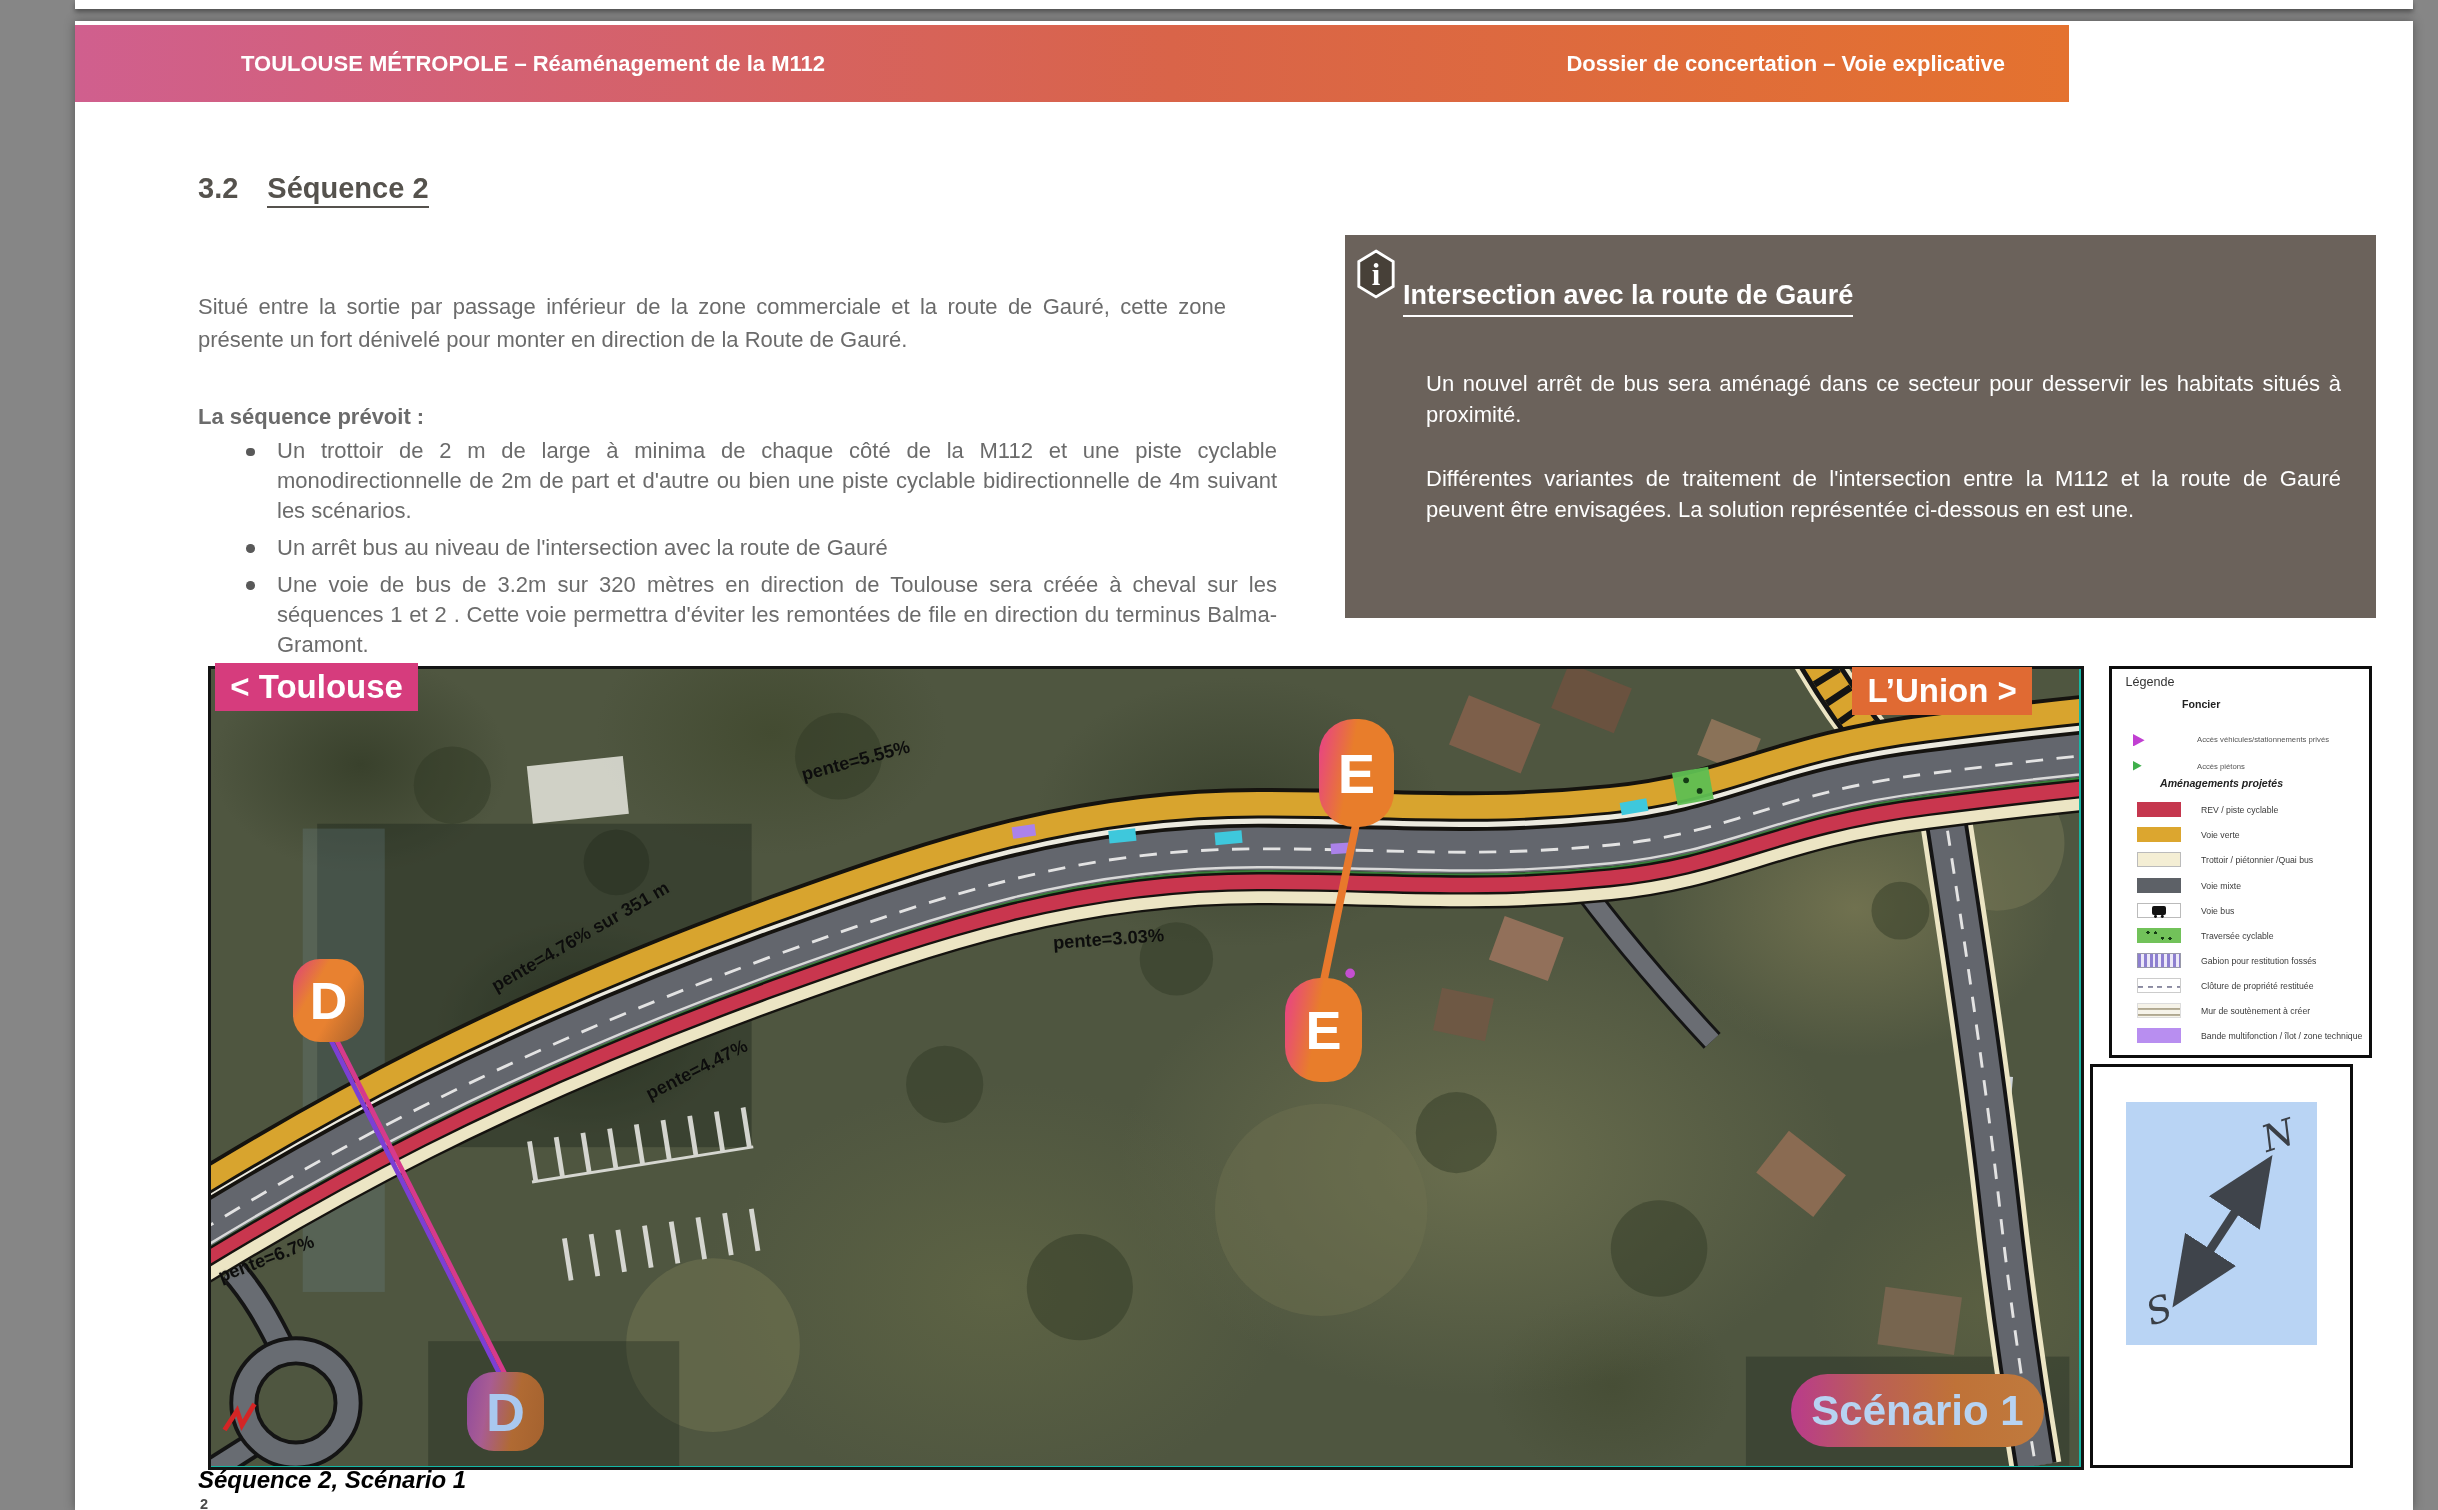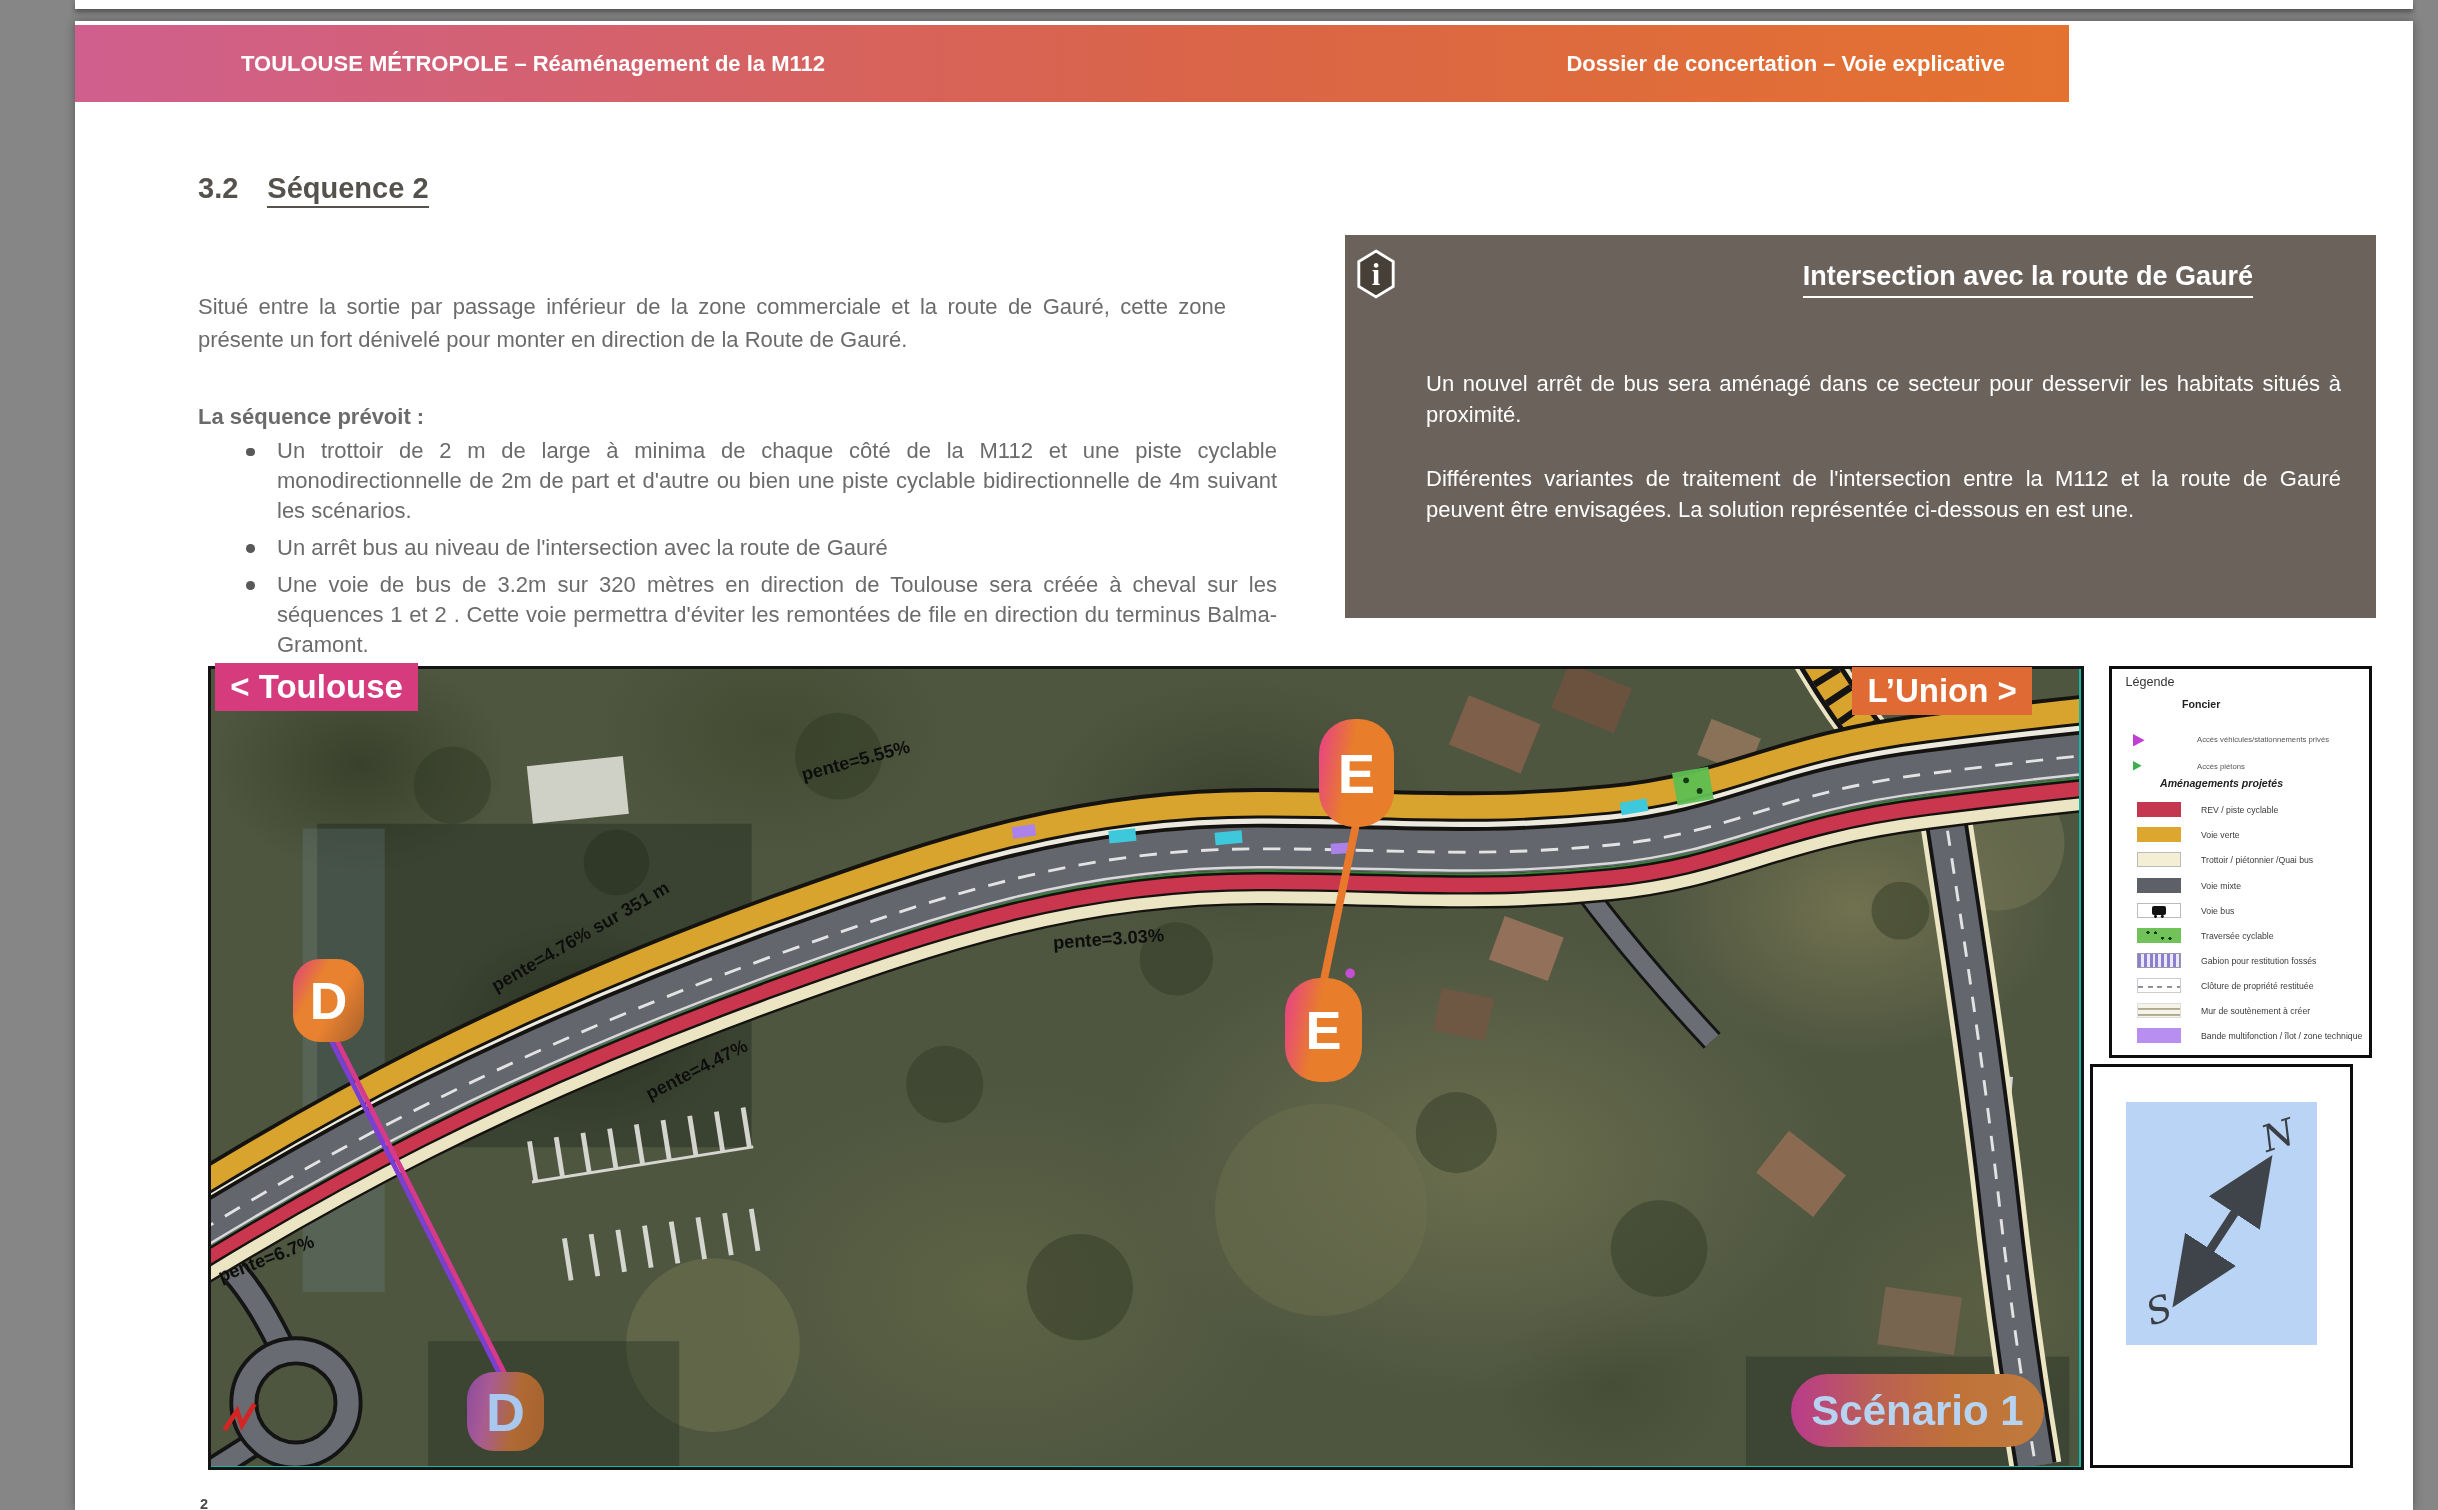--- a/index.html
+++ b/index.html
@@ -26,21 +26,21 @@
   .p-list-intro{position:absolute;left:198px;top:404px;font-size:22px;font-weight:bold;color:#6b6b6b;}
   ul.bullets{position:absolute;left:198px;top:436px;width:1033px;margin:0;padding:0 0 0 46px;
              list-style:none;}
   ul.bullets li{position:relative;font-size:22px;line-height:30px;color:#6b6b6b;text-align:justify;
                 margin-bottom:6.8px;padding-left:33px;}
   ul.bullets li::before{content:"";position:absolute;left:1.9px;top:11.6px;width:8.7px;height:8.7px;
                 border-radius:50%;background:#595959;}
   
   .info-box{position:absolute;left:1345px;top:235px;width:1031px;height:383px;background:#6b625b;}
   .info-icon{position:absolute;left:9.7px;top:13.5px;}
-  .info-title-wrap{position:absolute;left:58px;top:26px;width:850px;text-align:right;}
+  .info-title-wrap{position:absolute;left:58px;top:45px;width:850px;text-align:left;}
   .info-title{display:inline-block;color:#fff;font-size:27px;font-weight:bold;
               border-bottom:2.9px solid #fff;padding-bottom:3.9px;}
   .info-p{position:absolute;left:81px;width:915px;color:#fff;font-size:22px;line-height:31px;
           text-align:justify;}
   .info-p.p1{top:133px;}
   .info-p.p2{top:228px;}
   
   .map{position:absolute;left:208px;top:666px;width:1876px;height:804px;box-sizing:border-box;
        border:3.9px solid #141414;background:#14b8a6;}
   .terrain{position:absolute;left:0;top:0;width:1868px;height:797px;
@@ -108,21 +108,21 @@
      background-size:100% 1.9px;background-position:0 3.9px,0 9.7px;background-repeat:no-repeat;}
   .bus-glyph{width:13.5px;height:8.7px;background:#111;border-radius:1.9px;position:relative;}
   .bus-glyph::after{content:"";position:absolute;left:1.9px;bottom:-2.9px;width:2.9px;height:2.9px;
      border-radius:50%;background:#111;box-shadow:6.8px 0 0 #111;}
   
   .compass{position:absolute;left:2090px;top:1064px;width:263px;height:404px;box-sizing:border-box;
            background:#fff;border:3.9px solid #0d0d0d;}
   .compass-blue{position:absolute;left:33px;top:35px;width:191px;height:243px;background:#b9d4f4;}
   
   .caption{position:absolute;left:198px;top:1466px;font-size:24px;font-weight:bold;
-           font-style:italic;color:#ffffff;}
+           font-style:italic;color:#000000;}
   .pagenum{position:absolute;left:200px;top:1496px;font-size:14.5px;font-weight:bold;color:#4a4a4a;}
 </style>
 </head>
 <body>
 
 <div class="viewer">
   <div class="prev-page"></div>
   <div class="page"></div>
 
   <div class="banner">

